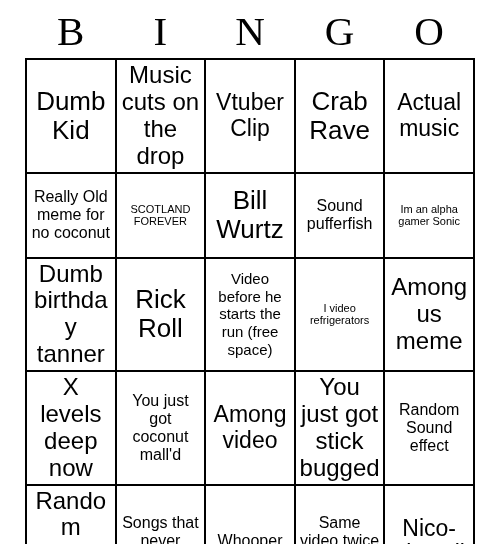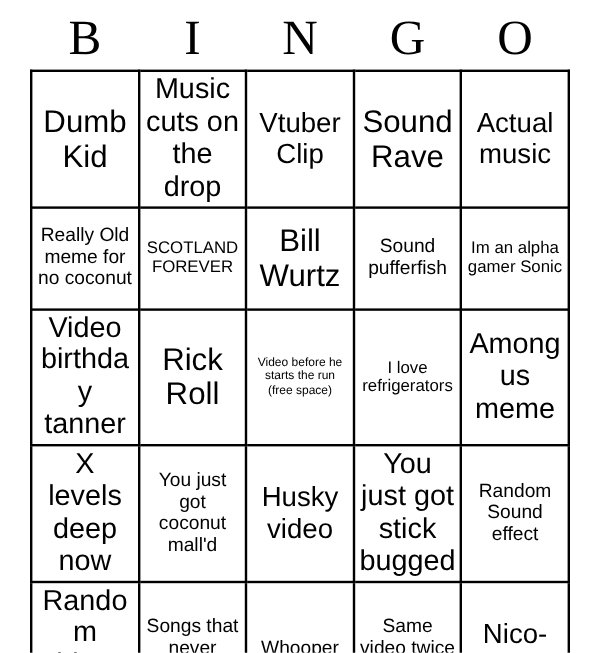--- a/index.html
+++ b/index.html
@@ -65,22 +65,22 @@
     line-height: 1.12;
     word-wrap: break-word;
     font-family: "Liberation Sans", sans-serif;
   }
 
   
   .fs-xxl .cell-text { font-size: 26px; }
   .fs-xl  .cell-text { font-size: 23px; text-align: center; }
   .fs-lg  .cell-text { font-size: 24px; }
   .fs-md  .cell-text { font-size: 16px; }
-  .fs-sm  .cell-text { font-size: 14px; }
-  .fs-xs  .cell-text { font-size: 10px; line-height: 1.18; }
+  .fs-sm  .cell-text { font-size: 11px; }
+  .fs-xs  .cell-text { font-size: 15px; line-height: 1.18; }
 </style>
 </head>
 <body>
 
 <div class="card">
 
   <div class="header">
     <div class="header-cell">B</div>
     <div class="header-cell">I</div>
     <div class="header-cell">N</div>
@@ -94,21 +94,21 @@
         <td class="fs-xxl">
             <span class="cell-text">Dumb Kid</span>
           </td>
         <td class="fs-lg">
             <span class="cell-text">Music cuts on the drop</span>
           </td>
         <td class="fs-xl">
             <span class="cell-text">Vtuber Clip</span>
           </td>
         <td class="fs-xxl">
-            <span class="cell-text">Sound Rave</span>
+            <span class="cell-text">Crab Rave</span>
           </td>
         <td class="fs-xl">
             <span class="cell-text">Actual music</span>
           </td>
       </tr>
       <tr>
         <td class="fs-md">
             <span class="cell-text">Really Old meme for no coconut</span>
           </td>
         <td class="fs-sm">
@@ -119,44 +119,44 @@
           </td>
         <td class="fs-md">
             <span class="cell-text">Sound pufferfish</span>
           </td>
         <td class="fs-sm">
             <span class="cell-text">Im an alpha gamer Sonic</span>
           </td>
       </tr>
       <tr>
         <td class="fs-lg">
-            <span class="cell-text">Video birthday tanner</span>
+            <span class="cell-text">Dumb birthday tanner</span>
           </td>
         <td class="fs-xxl">
             <span class="cell-text">Rick Roll</span>
           </td>
         <td class="fs-xs">
             <span class="cell-text">Video before he starts the run (free space)</span>
           </td>
         <td class="fs-sm">
-            <span class="cell-text">I love refrigerators</span>
+            <span class="cell-text">I video refrigerators</span>
           </td>
         <td class="fs-lg">
             <span class="cell-text">Among us meme</span>
           </td>
       </tr>
       <tr>
         <td class="fs-lg">
             <span class="cell-text">X levels deep now</span>
           </td>
         <td class="fs-md">
             <span class="cell-text">You just got coconut mall'd</span>
           </td>
         <td class="fs-xl">
-            <span class="cell-text">Husky video</span>
+            <span class="cell-text">Among video</span>
           </td>
         <td class="fs-lg">
             <span class="cell-text">You just got stick bugged</span>
           </td>
         <td class="fs-md">
             <span class="cell-text">Random Sound effect</span>
           </td>
       </tr>
       <tr>
         <td class="fs-lg">

